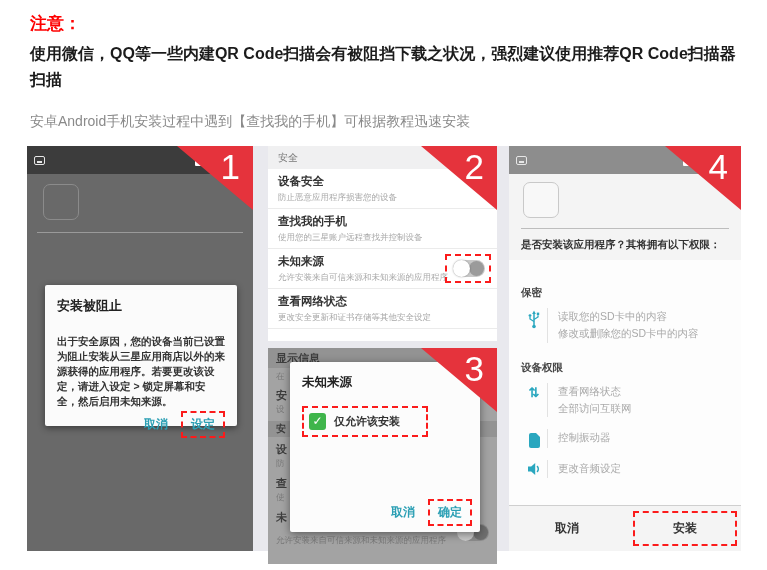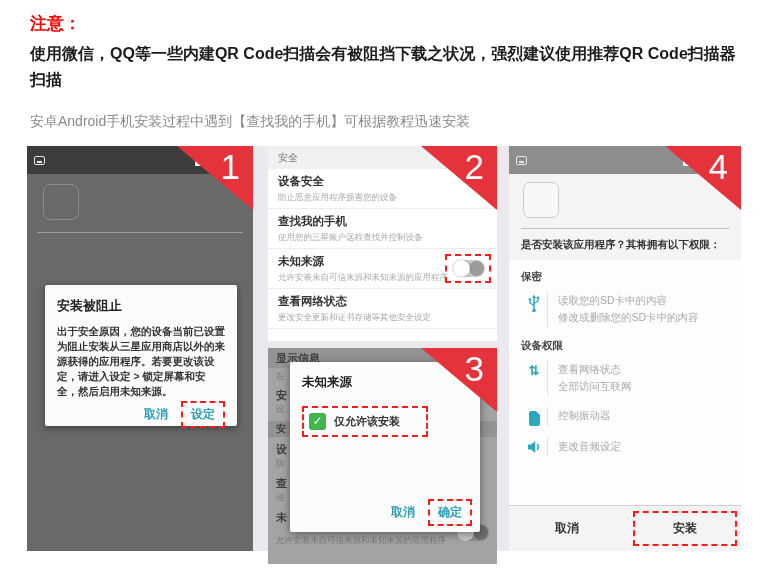--- a/index.html
+++ b/index.html
@@ -33,21 +33,21 @@
   .sig { width:0; height:0; border-left:9px solid transparent; border-bottom:8px solid #fff; }
   .time { color:#fff; font-size:9px; }
 
   .dashed { border:2px dashed #fb1b1b; }
 
   
   .ph1 { position:absolute; left:16px; top:38px; width:36px; height:36px; border:1px solid #8b8b8b; border-radius:7px; }
   .line1 { position:absolute; left:10px; right:10px; top:86px; height:1px; background:#9a9a9a; }
   .dlg1 { position:absolute; left:18px; top:139px; width:192px; height:141px; background:#fbfbfb;
           border-radius:2px; box-shadow:0 2px 7px rgba(0,0,0,.45); padding:12px 12px 0; }
-  .dlg1 .dt { font-size:13px; font-weight:bold; color:#222; margin-bottom:9px; }
+  .dlg1 .dt { font-size:13px; font-weight:bold; color:#222; margin-bottom:19px; }
   .dlg1 .db { font-size:10.5px; color:#333; line-height:15px; font-weight:bold; }
   .dbtns { display:flex; justify-content:flex-end; align-items:center; gap:5px; margin-top:2px; }
   .dbtn { color:#2b9fb4; font-size:12px; font-weight:bold; padding:3px 8px; cursor:pointer; }
 
   
   .p2hdr { height:23px; background:#f0f0f1; font-size:10px; color:#7a7a7a; display:flex; align-items:center; padding:0 10px; }
   .p2item { position:relative; height:40px; padding:5px 10px 0; border-bottom:1px solid #ebebeb; }
   .p2t { font-size:11.5px; font-weight:bold; color:#333; }
   .p2s { font-size:8.5px; color:#a8a8a8; margin-top:3px; white-space:nowrap; }
   .toggle { position:absolute; right:12px; top:11px; width:32px; height:17px; border-radius:9px; background:#c9c9c9; }
@@ -71,21 +71,21 @@
   .ckrow { display:inline-flex; align-items:center; gap:8px; margin-top:6px; padding:5px 26px 5px 5px; }
   .ck { width:17px; height:17px; background:#3fb54b; border-radius:3px; color:#fff; font-size:12px; line-height:17px; text-align:center; }
   .cklabel { font-size:11px; font-weight:bold; color:#333; }
   .dlg3 .dbtns { position:absolute; right:8px; bottom:6px; margin:0; }
 
   
   .ph4 { position:absolute; left:14px; top:36px; width:36px; height:36px; border:1px solid #c9c9c9; border-radius:7px; background:#f8f8f8; }
   .line4 { position:absolute; left:12px; right:12px; top:82px; height:1px; background:#bdbdbd; }
   .q4 { position:absolute; left:12px; top:92px; width:210px; font-size:10.5px; font-weight:bold; color:#333; white-space:nowrap; }
   .whitebox { position:absolute; left:0; right:0; top:114px; bottom:46px; background:#fdfdfd; padding:8px 12px; }
-  .sechead { font-size:10.5px; font-weight:bold; color:#444; margin:2px 0 8px; }
+  .sechead { font-size:10.5px; font-weight:bold; color:#444; margin:18px 0 8px; }
   .prow { display:flex; margin:0 0 12px; }
   .picon { width:26px; display:flex; align-items:flex-start; justify-content:center; color:#2aa7bf; font-size:13px; font-weight:bold; padding-top:2px; }
   .ptxt { border-left:1px solid #e2e2e2; padding-left:10px; font-size:10.5px; color:#a9a9a9; line-height:1.65; }
   .ptxt span { display:block; }
   .vib { width:11px; height:15px; background:#2aa7bf; border-radius:2px; position:relative; margin-top:2px; }
   .vib::after { content:""; position:absolute; top:0; right:0; width:0; height:0; border-left:4px solid transparent; border-top:4px solid #fdfdfd; }
   .btnbar { position:absolute; left:0; right:0; bottom:0; height:46px; border-top:1px solid #cfcfcf; display:flex; }
   .bhalf { flex:1; position:relative; display:flex; align-items:center; justify-content:center; font-size:12px; font-weight:bold; color:#333; cursor:pointer; }
   .installbox { position:absolute; left:8px; right:4px; top:5px; bottom:5px; display:flex; align-items:center; justify-content:center; }
 </style>

